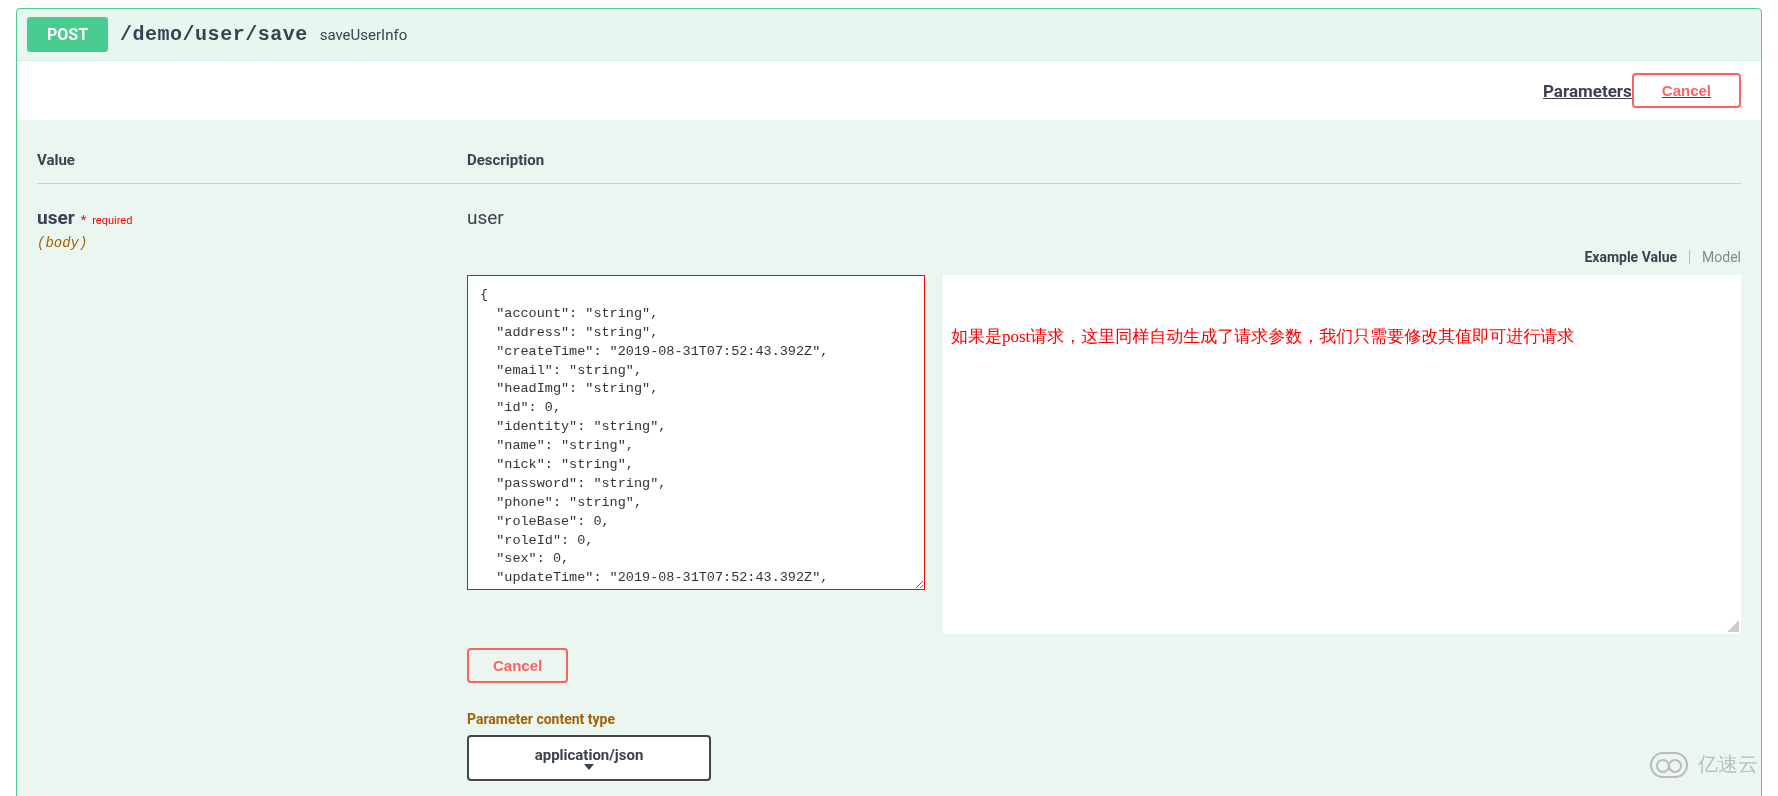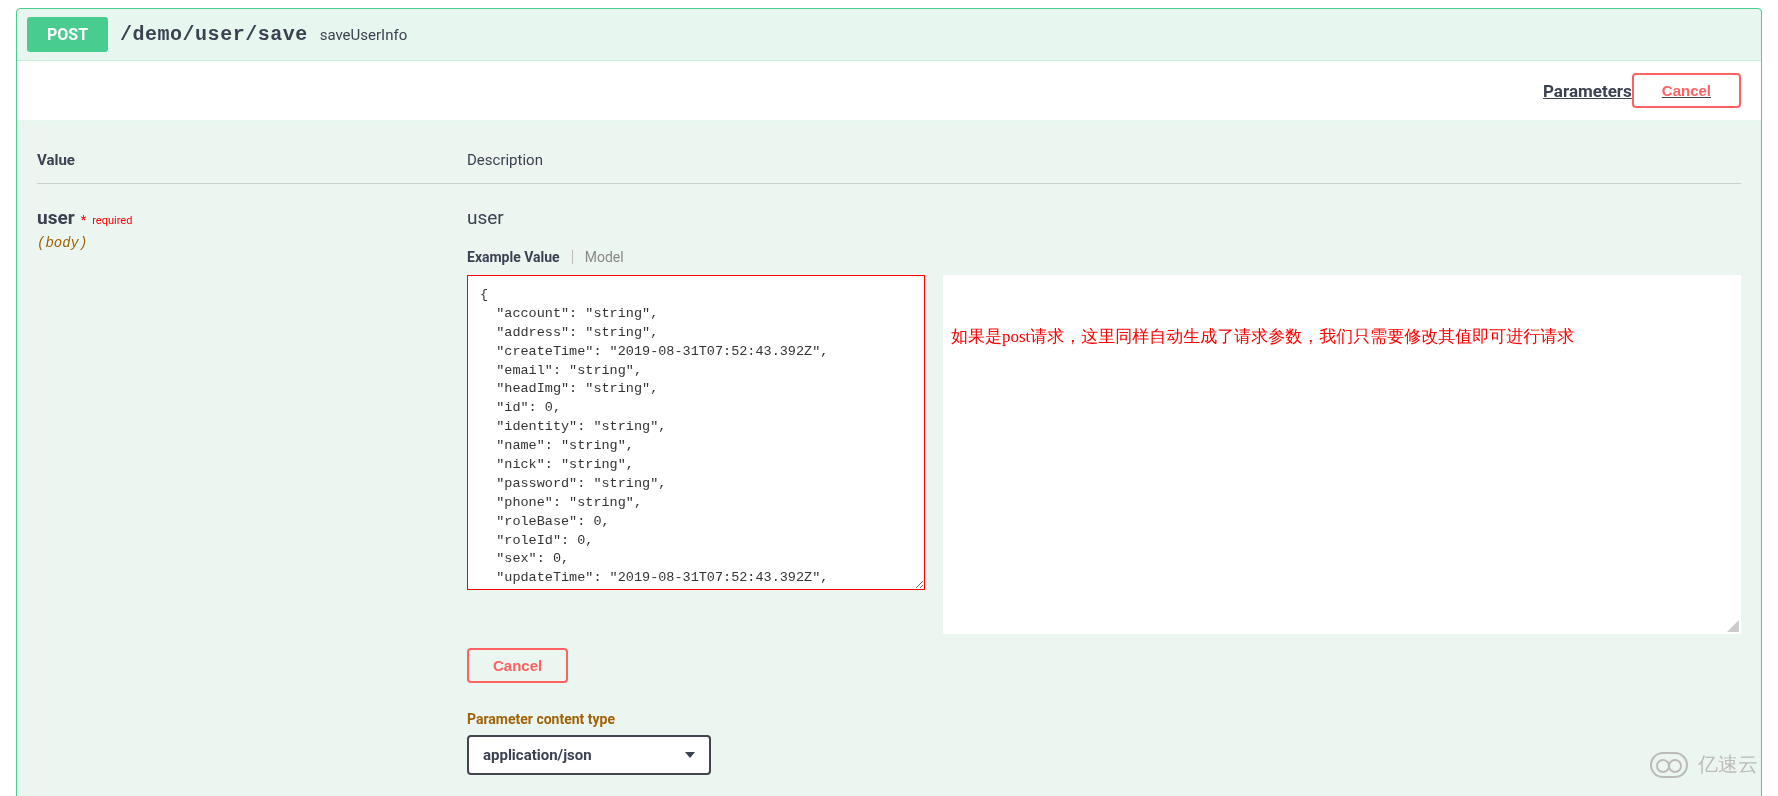--- a/index.html
+++ b/index.html
@@ -72,34 +72,34 @@
       border-radius: 4px;
       cursor: pointer;
     }
     .params-body { padding: 20px 20px 30px; background: #ecf6f1; }
     .table-headers {
       display: flex;
       padding: 10px 0 14px;
       border-bottom: 1px solid rgba(59,65,81,0.2);
     }
     .col-name { width: 430px; font-weight: 700; font-size: 15px; color: #3b4151; }
-    .col-desc { flex: 1; font-weight: 400; font-size: 15px; color: #3b4151; }
+    .col-desc { flex: 1; font-weight: 700; font-size: 15px; color: #3b4151; }
     .param-row {
       display: flex;
       padding-top: 22px;
     }
     .param-left { width: 430px; }
     .param-name-line { display: flex; align-items: baseline; gap: 6px; }
     .param-name { font-size: 19px; font-weight: 700; color: #3b4151; }
     .req-star { color: #ff0000; font-size: 13px; }
     .req-text { color: #ff0000; font-size: 11px; font-weight: 400; margin-top: 8px; }
     .param-in { font-size: 14px; color: #a16207; font-style: italic; font-family: "Courier New", monospace; margin-top: 6px; }
     .param-right { flex: 1; position: relative; }
     .param-desc { font-size: 19px; color: #3b4151; margin-bottom: 20px; }
-    .tabs { display: flex; align-items: center; gap: 12px; margin-bottom: 10px; }
+    .tabs { display: flex; align-items: center; gap: 12px; margin-bottom: 10px; justify-content: flex-end; }
     .tab-active { font-size: 14px; font-weight: 700; color: #3b4151; cursor: pointer; }
     .tab-divider { width: 1px; height: 14px; background: #bbb; }
     .tab-inactive { font-size: 14px; color: #888; cursor: pointer; }
     .textarea-wrap { display: flex; gap: 18px; }
     .body-textarea {
       width: 458px;
       height: 315px;
       border: 1px solid #ff0000;
       background: #fff;
       font-family: "Courier New", monospace;
@@ -157,20 +157,21 @@
       border-radius: 4px;
       padding: 9px 14px;
       font-size: 15px;
       font-weight: 700;
       color: #3b4151;
       width: 244px;
       display: flex;
       justify-content: space-between;
       align-items: center;
       cursor: pointer;
+      flex-direction: column;
     }
     .chevron-down {
       width: 0; height: 0;
       border-left: 5px solid transparent;
       border-right: 5px solid transparent;
       border-top: 6px solid #3b4151;
     }
     .watermark {
       position: absolute;
       right: 20px;

